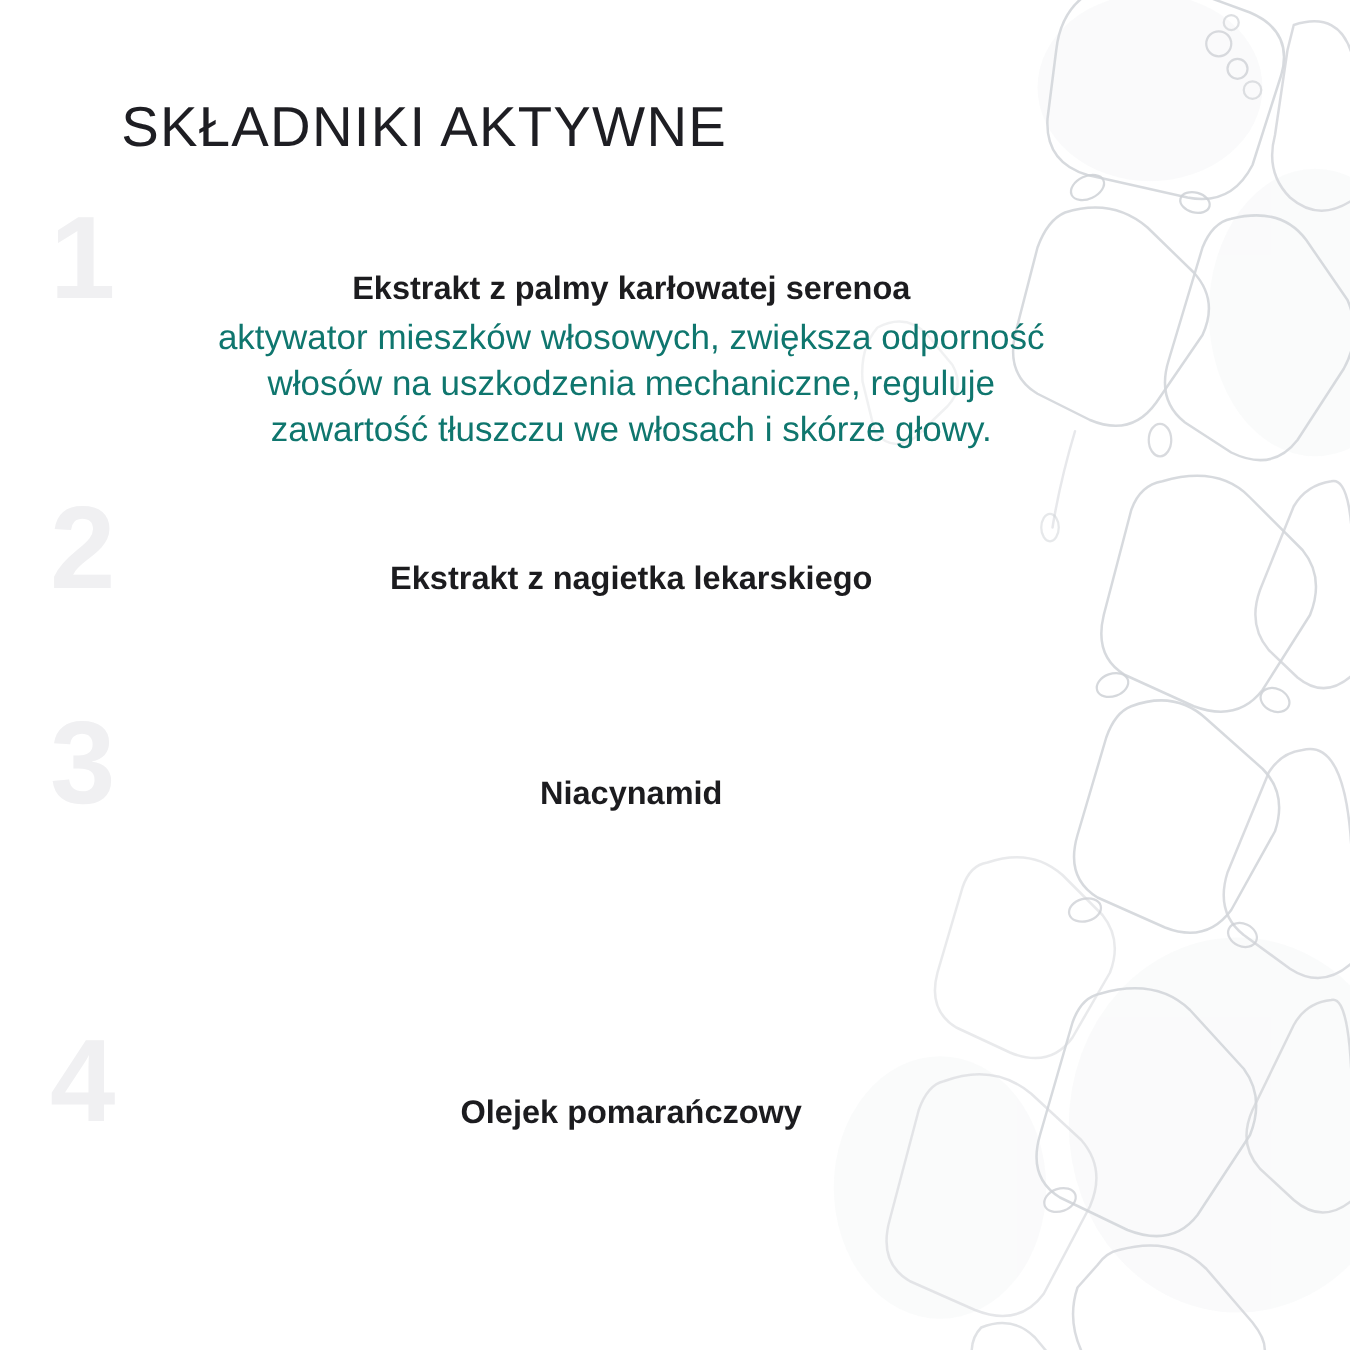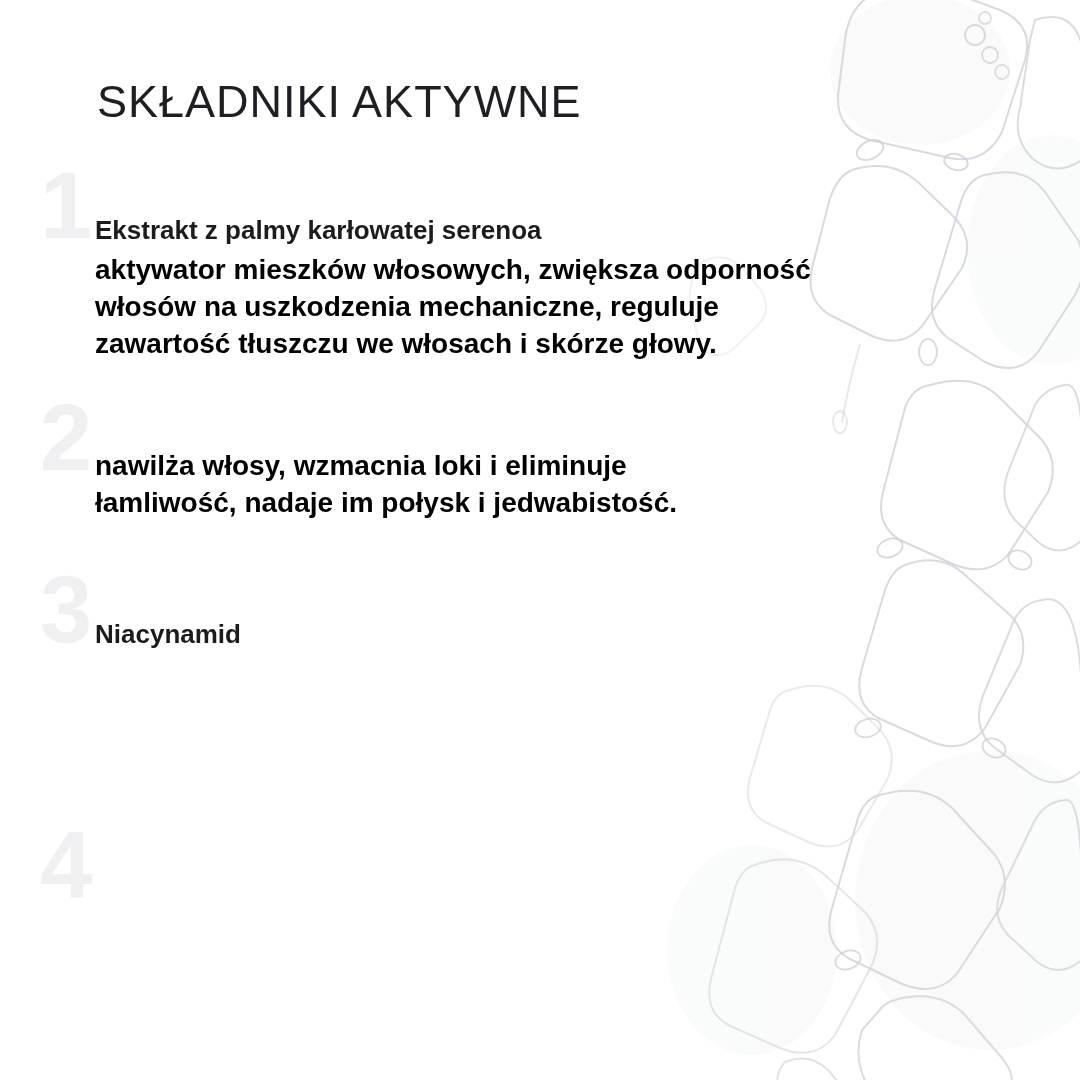--- a/index.html
+++ b/index.html
@@ -40,34 +40,34 @@
     position: absolute;
     left: -55px;
     top: -56px;
     font-size: 94px;
     line-height: 1;
     font-weight: bold;
     color: #f0f0f2;
     z-index: 0;
     user-select: none;
   }
-  .section .content { position: relative; z-index: 1; }
+  .section .content { position: relative; z-index: 1; text-align: center; }
   .section h3 {
     margin: 0 0 6px 0;
     font-size: 26px;
     line-height: 30px;
     font-weight: bold;
     color: #1c1c1f;
   }
   .section .body {
     margin: 0;
     font-size: 28px;
     line-height: 37px;
-    font-weight: 700;
-    color: #000000;
+    font-weight: 400;
+    color: #0f766e;
     white-space: pre-line;
   }
   .section-1 { top: 215px; }
   .section-2 { top: 447px; }
   .section-3 { top: 619px; }
   .section-4 { top: 874px; }
 </style>
 </head>
 <body>
 
@@ -126,31 +126,31 @@
       <h3>Ekstrakt z palmy karłowatej serenoa</h3>
       <p class="body">aktywator mieszków włosowych, zwiększa odporność
 włosów na uszkodzenia mechaniczne, reguluje
 zawartość tłuszczu we włosach i skórze głowy.</p>
     </div>
   </section>
 
   <section class="section section-2">
     <span class="num">2</span>
     <div class="content">
-      <p class="body">nawilża włosy, wzmacnia loki i eliminuje
-łamliwość, nadaje im połysk i jedwabistość.</p>
+      <h3>Ekstrakt z nagietka lekarskiego</h3>
     </div>
   </section>
 
   <section class="section section-3">
     <span class="num">3</span>
     <div class="content">
       <h3>Niacynamid</h3>
     </div>
   </section>
 
   <section class="section section-4">
     <span class="num">4</span>
     <div class="content">
+      <h3>Olejek pomarańczowy</h3>
     </div>
   </section>
 
 </div>
 
 </body></html>

